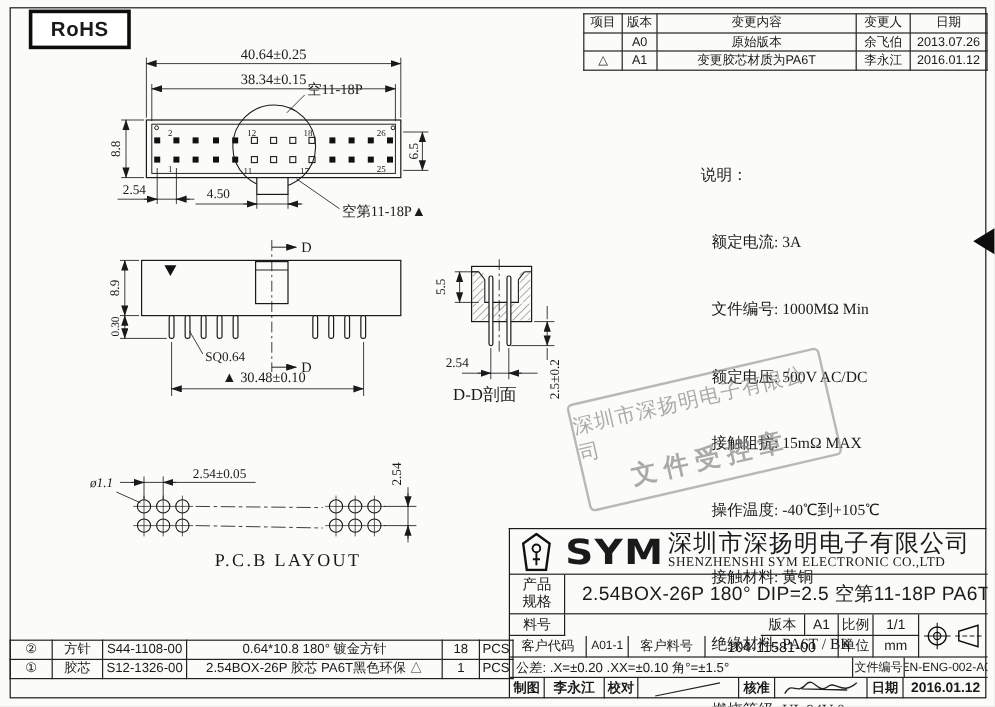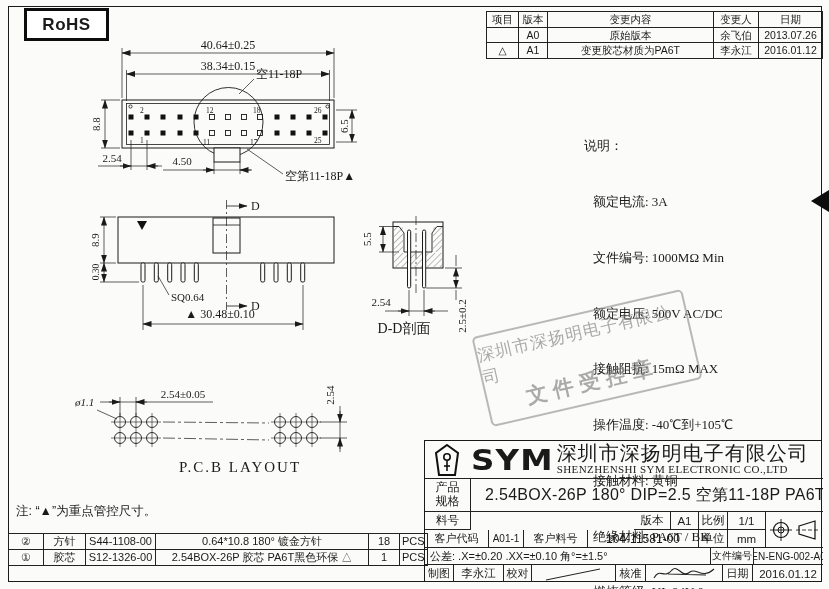--- a/index.html
+++ b/index.html
@@ -32,21 +32,21 @@
   .note{position:absolute;left:16px;top:503px;font-size:12.5px;}
   
   .parts{position:absolute;left:8px;top:533px;font-size:11px;}
   .parts td{height:15px;line-height:13px;}
   
   .tb{position:absolute;left:424px;top:440px;width:398px;height:141px;
       border-top:1.4px solid #1a1a1a;border-left:1.4px solid #1a1a1a;box-sizing:border-box;font-size:11.5px;}
   .c{position:absolute;box-sizing:border-box;border-right:1px solid #222;border-bottom:1px solid #222;
      display:flex;align-items:center;justify-content:center;overflow:hidden;white-space:nowrap;}
   .c.nr{border-right:none;}
-  .c.nb{border-bottom:none;}
+  .c.nb{border-bottom:none;font-weight:bold;}
   .co-row{justify-content:flex-start;}
   .co-name{font-size:20px;letter-spacing:1px;font-family:"Liberation Serif",serif;}
   .co-en{font-size:11px;font-family:"Liberation Serif",serif;letter-spacing:.4px;}
   .sym-word{font-weight:900;font-size:29px;letter-spacing:1px;transform:scaleX(1.12);
             transform-origin:left center;font-family:"DejaVu Sans",sans-serif;}
   .spec-val{font-size:16px;letter-spacing:.3px;}
   svg text{font-family:"Liberation Serif",serif;fill:#1a1a1a;}
 </style>
 </head>
 <body>
@@ -335,21 +335,20 @@
     </g>
 
     <polygon points="829,190 811,201 829,212" fill="#0d0d0d"></polygon>
   </svg>
 
   <div class="stamp">
     <div class="s1">深圳市深扬明电子有限公司</div>
     <div class="s2">文件受控章</div>
   </div>
 
-  <div class="note">注: “▲”为重点管控尺寸。</div>
 
   <table class="parts">
     <colgroup>
         <col style="width:35px">
         <col style="width:42px">
         <col style="width:70px">
         <col style="width:213px">
         <col style="width:31px">
         <col style="width:25px">
       </colgroup>

